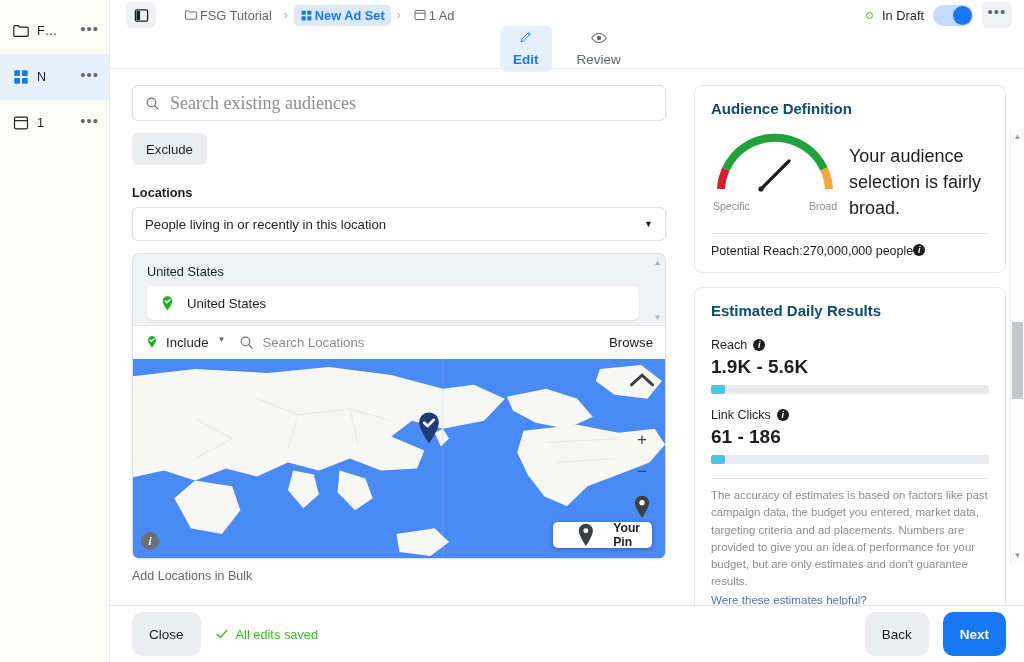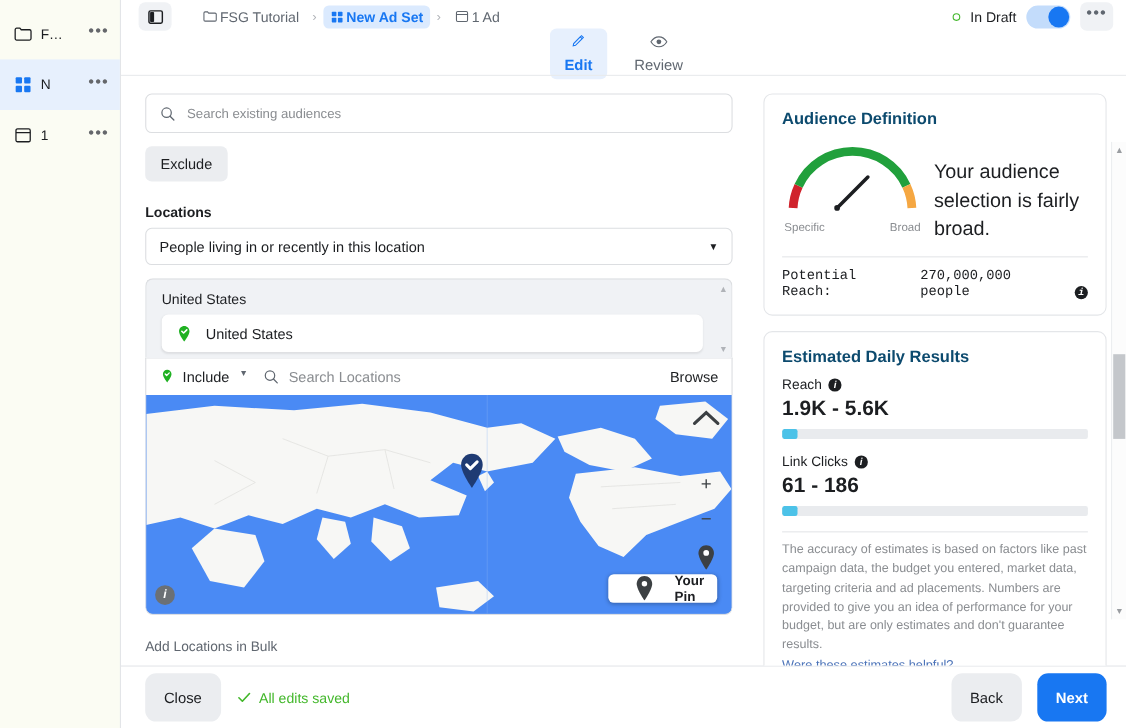--- a/index.html
+++ b/index.html
@@ -113,22 +113,22 @@
     flex: 1 1 auto; padding: 16px 14px 0 22px;
     overflow: hidden; position: relative;
   }
   .srch {
     height: 36px; border: 1px solid #dcdee1; border-radius: 6px;
     display: flex; align-items: center; gap: 10px;
     padding: 0 12px; background: #fff; cursor: text;
   }
   .srch input {
     border: none; outline: none; flex: 1 1 auto;
-    font-size: 12px; color: #1c1e21;
-    font-family: Liberation Sans, sans-serif; background: transparent;
+    font-size: 18px; color: #1c1e21;
+    font-family: Liberation Serif, serif; background: transparent;
   }
   .srch input::placeholder { color: #8a8d91; }
   .excl-btn {
     margin-top: 12px;
     display: inline-flex; align-items: center;
     height: 32px; padding: 0 14px;
     background: #ebedf0; border-radius: 6px;
     font-size: 13.2px; color: #1c1e21; cursor: pointer;
   }
   .sect-label {
@@ -213,21 +213,21 @@
     box-shadow: 0 1px 4px rgba(0,0,0,.3); cursor: pointer; font-weight: bold;
   }
   .map-info {
     position: absolute; left: 8px; bottom: 8px;
     width: 18px; height: 18px; border-radius: 50%;
     background: #6b7075; color: #fff;
     display: flex; align-items: center; justify-content: center;
     font-size: 11px; font-style: italic; font-weight: bold; cursor: pointer;
   }
   .bulk-lnk {
-    margin-top: 22px; font-size: 12.5px;
+    margin-top: 10px; font-size: 12.5px;
     color: #606770; cursor: pointer;
   }
 
   
   .rightpane {
     flex: 0 0 344px; padding: 16px 18px 0 14px;
     overflow: hidden;
   }
   .card {
     border: 1px solid #e4e6e9; border-radius: 8px;
@@ -243,30 +243,30 @@
     font-size: 10.5px; color: #8a8d91; margin-top: 1px;
     padding: 0 2px;
   }
   .gauge-note {
     flex: 1 1 auto; font-size: 18px; color: #1c1e21;
     line-height: 1.45; padding-top: 16px;
   }
   .card-div { height: 1px; background: #e4e6e9; margin: 12px 0 10px; }
   .reach-line {
     font-size: 12.5px; color: #1c1e21;
-    display: flex; align-items: flex-end; gap: 6px; font-family: Liberation Mono, monospace;
+    display: flex; align-items: flex-start; 
   }
   .info-i {
     width: 12px; height: 12px; border-radius: 50%;
     background: #1c1e21; color: #fff;
     display: inline-flex; align-items: center; justify-content: center;
     font-size: 9px; font-weight: bold; font-style: italic;
     flex: 0 0 12px; cursor: pointer;
   }
-  .metric { margin-top: 10px; }
+  .metric { margin-top: 19px; }
   .metric-lbl {
     font-size: 12.5px; color: #1c1e21;
     display: flex; align-items: center; gap: 6px;
   }
   .metric-val {
     font-size: 19px; font-weight: bold; color: #1c1e21;
     margin: 4px 0 7px;
   }
   .bar { height: 9px; border-radius: 2px; background: #e9ebee; overflow: hidden; }
   .bar .fill { height: 100%; background: #4cc2e8; border-radius: 2px; }

